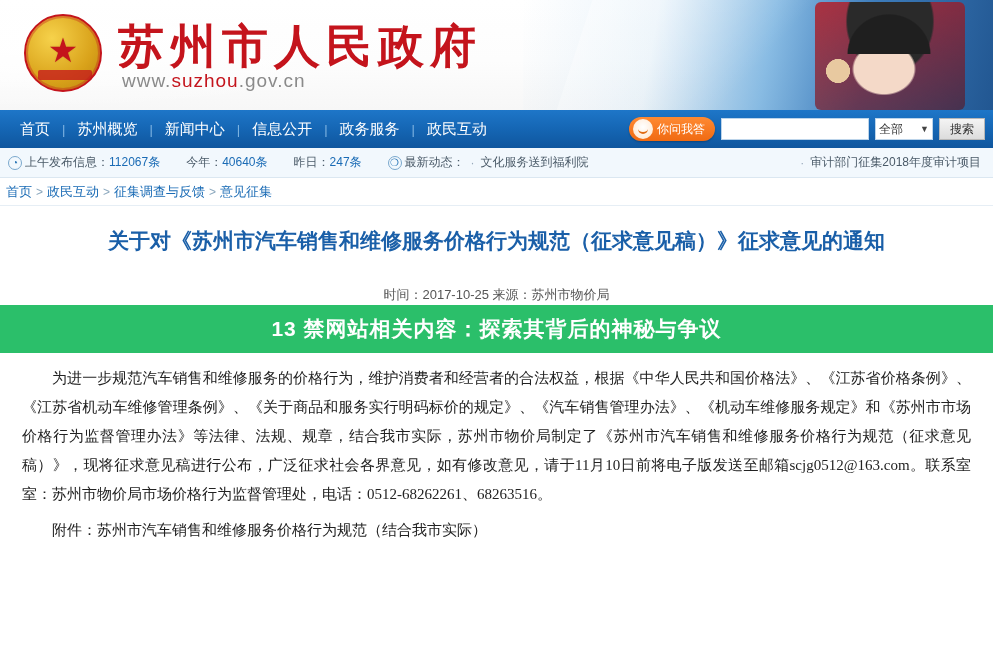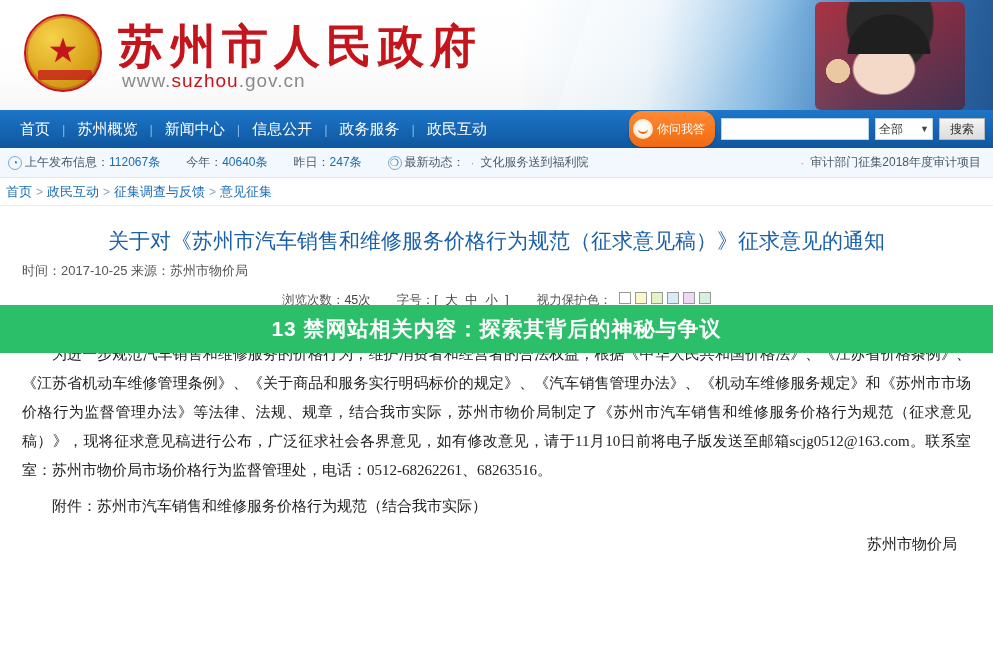--- a/index.html
+++ b/index.html
@@ -101,21 +101,21 @@
   }
   .nav-sep { color: #7fb4e2; font-size: 13px; }
 
   .nav-right {
     position: absolute; right: 8px; top: 0; height: 38px;
     display: flex; align-items: center; gap: 6px;
   }
   .ask-btn {
     display: flex; align-items: center; gap: 4px;
     background: linear-gradient(180deg, #ff8a33, #f06a12);
-    border-radius: 13px; height: 36px; padding: 0 10px 0 4px;
+    border-radius: 13px; height: 24px; padding: 0 10px 0 4px;
     color: #fff; font-size: 12px; white-space: nowrap;
     box-shadow: 0 1px 2px rgba(0,0,0,0.25);
   }
   .ask-avatar {
     width: 20px; height: 20px; border-radius: 50%;
     background: radial-gradient(circle at 50% 40%, #ffffff, #ffe3c8);
     position: relative;
   }
   .ask-avatar::after {
     content: "";
@@ -171,25 +171,25 @@
   .crumbs .sep { color: #8aa7bd; font-size: 12px; }
   .crumb { cursor: pointer; }
 
   
   .article {
     padding: 18px 22px 0 22px;
     position: relative;
   }
   .art-title {
     text-align: center; color: #1a5fa8;
-    font-size: 21px; line-height: 34px; font-weight: normal;
+    font-size: 21px; line-height: 34px; font-weight: bold;
     font-family: "Liberation Serif", serif;
   }
   .art-source-line {
-    text-align: left; color: #555; font-size: 13px; margin-top: 4px;
+    text-align: center; color: #555; font-size: 13px; margin-top: 28px;
   }
   .meta-row {
     display: flex; align-items: center; justify-content: center;
     gap: 26px; font-size: 12.5px; color: #444; margin-top: 12px;
   }
   .meta-row .muted { color: #555; }
   .fs-group { letter-spacing: 2px; }
   .color-swatches { display: inline-flex; gap: 4px; margin-left: 4px; }
   .sw { width: 12px; height: 12px; border: 1px solid #999; display: inline-block; }
   .divider {
@@ -331,19 +331,18 @@
       </span>
     </span>
   </div>
   <div class="divider"></div>
 
   <div class="body-text">
     <p>为进一步规范汽车销售和维修服务的价格行为，维护消费者和经营者的合法权益，根据《中华人民共和国价格法》、《江苏省价格条例》、《江苏省机动车维修管理条例》、《关于商品和服务实行明码标价的规定》、《汽车销售管理办法》、《机动车维修服务规定》和《苏州市市场价格行为监督管理办法》等法律、法规、规章，结合我市实际，苏州市物价局制定了《苏州市汽车销售和维修服务价格行为规范（征求意见稿）》，现将征求意见稿进行公布，广泛征求社会各界意见，如有修改意见，请于11月10日前将电子版发送至邮箱scjg0512@163.com。联系室室：苏州市物价局市场价格行为监督管理处，电话：0512-68262261、68263516。</p>
   </div>
   <div class="attach">附件：苏州市汽车销售和维修服务价格行为规范（结合我市实际）</div>
   <div class="signature">
-    <div>苏州市物价局</div>
   </div>
 </div>
 
 <div class="overlay-banner">
   <span>13 禁网站相关内容：探索其背后的神秘与争议</span>
 </div>
 
 </body></html>

